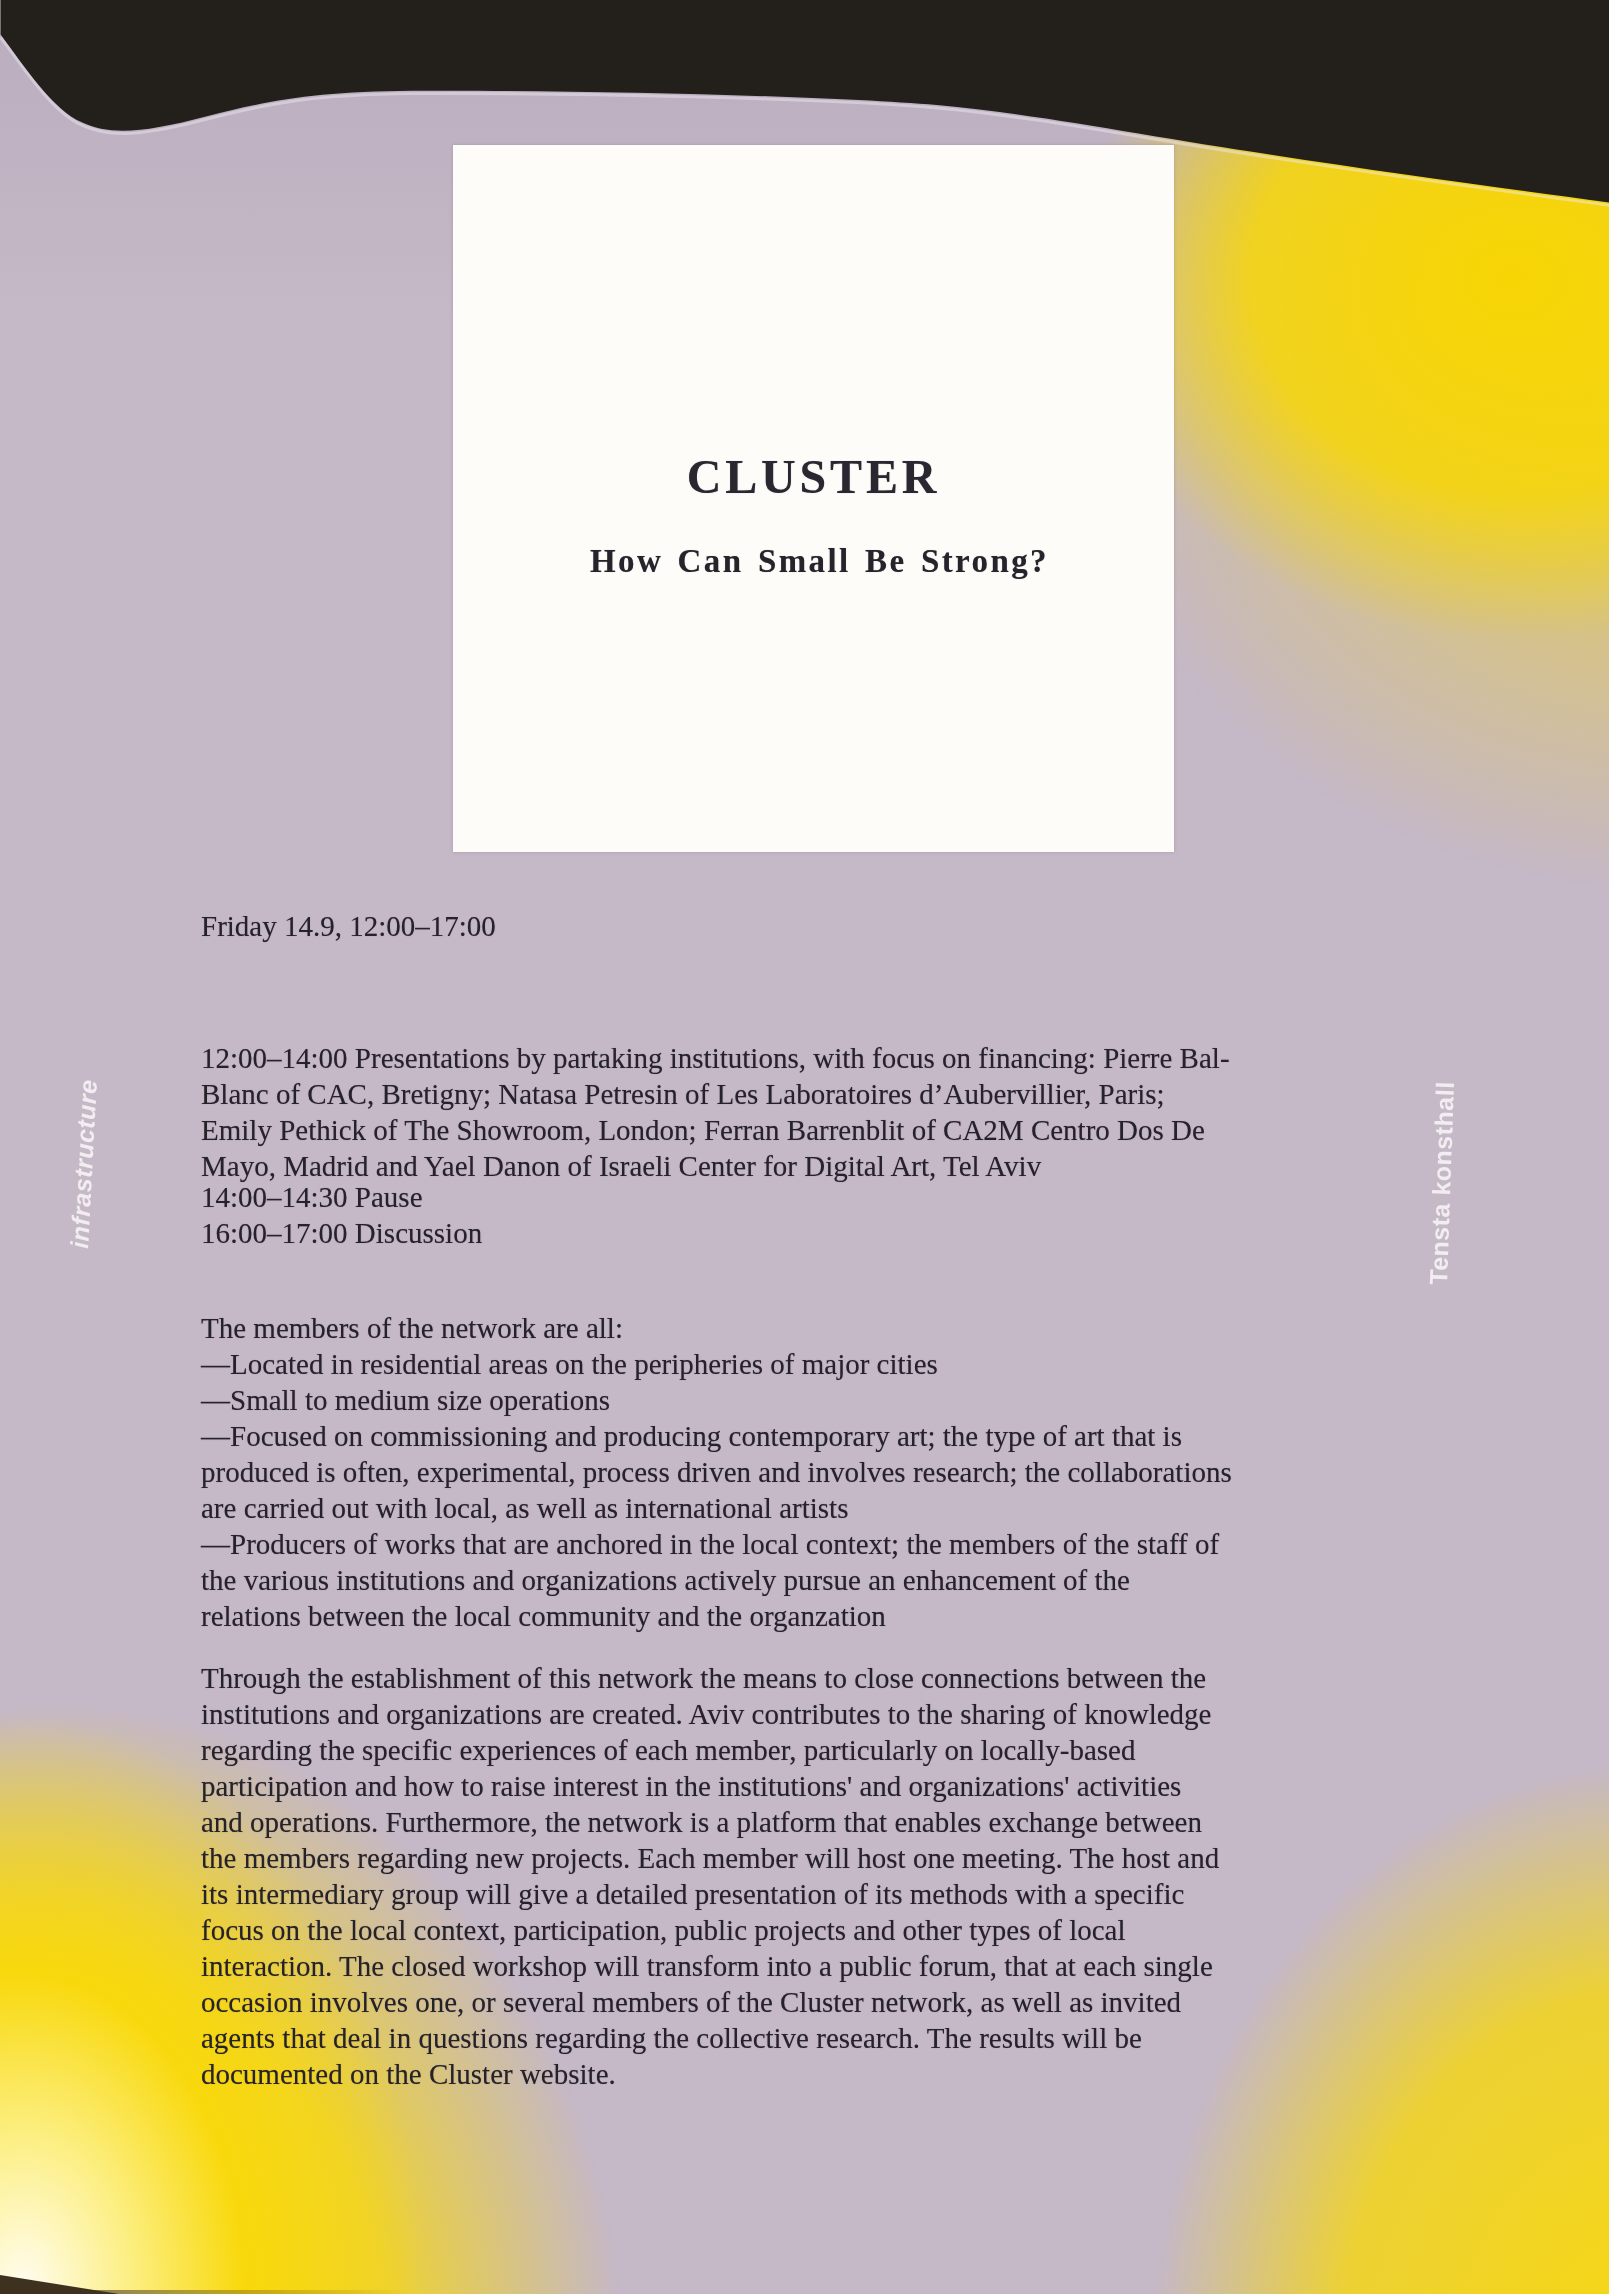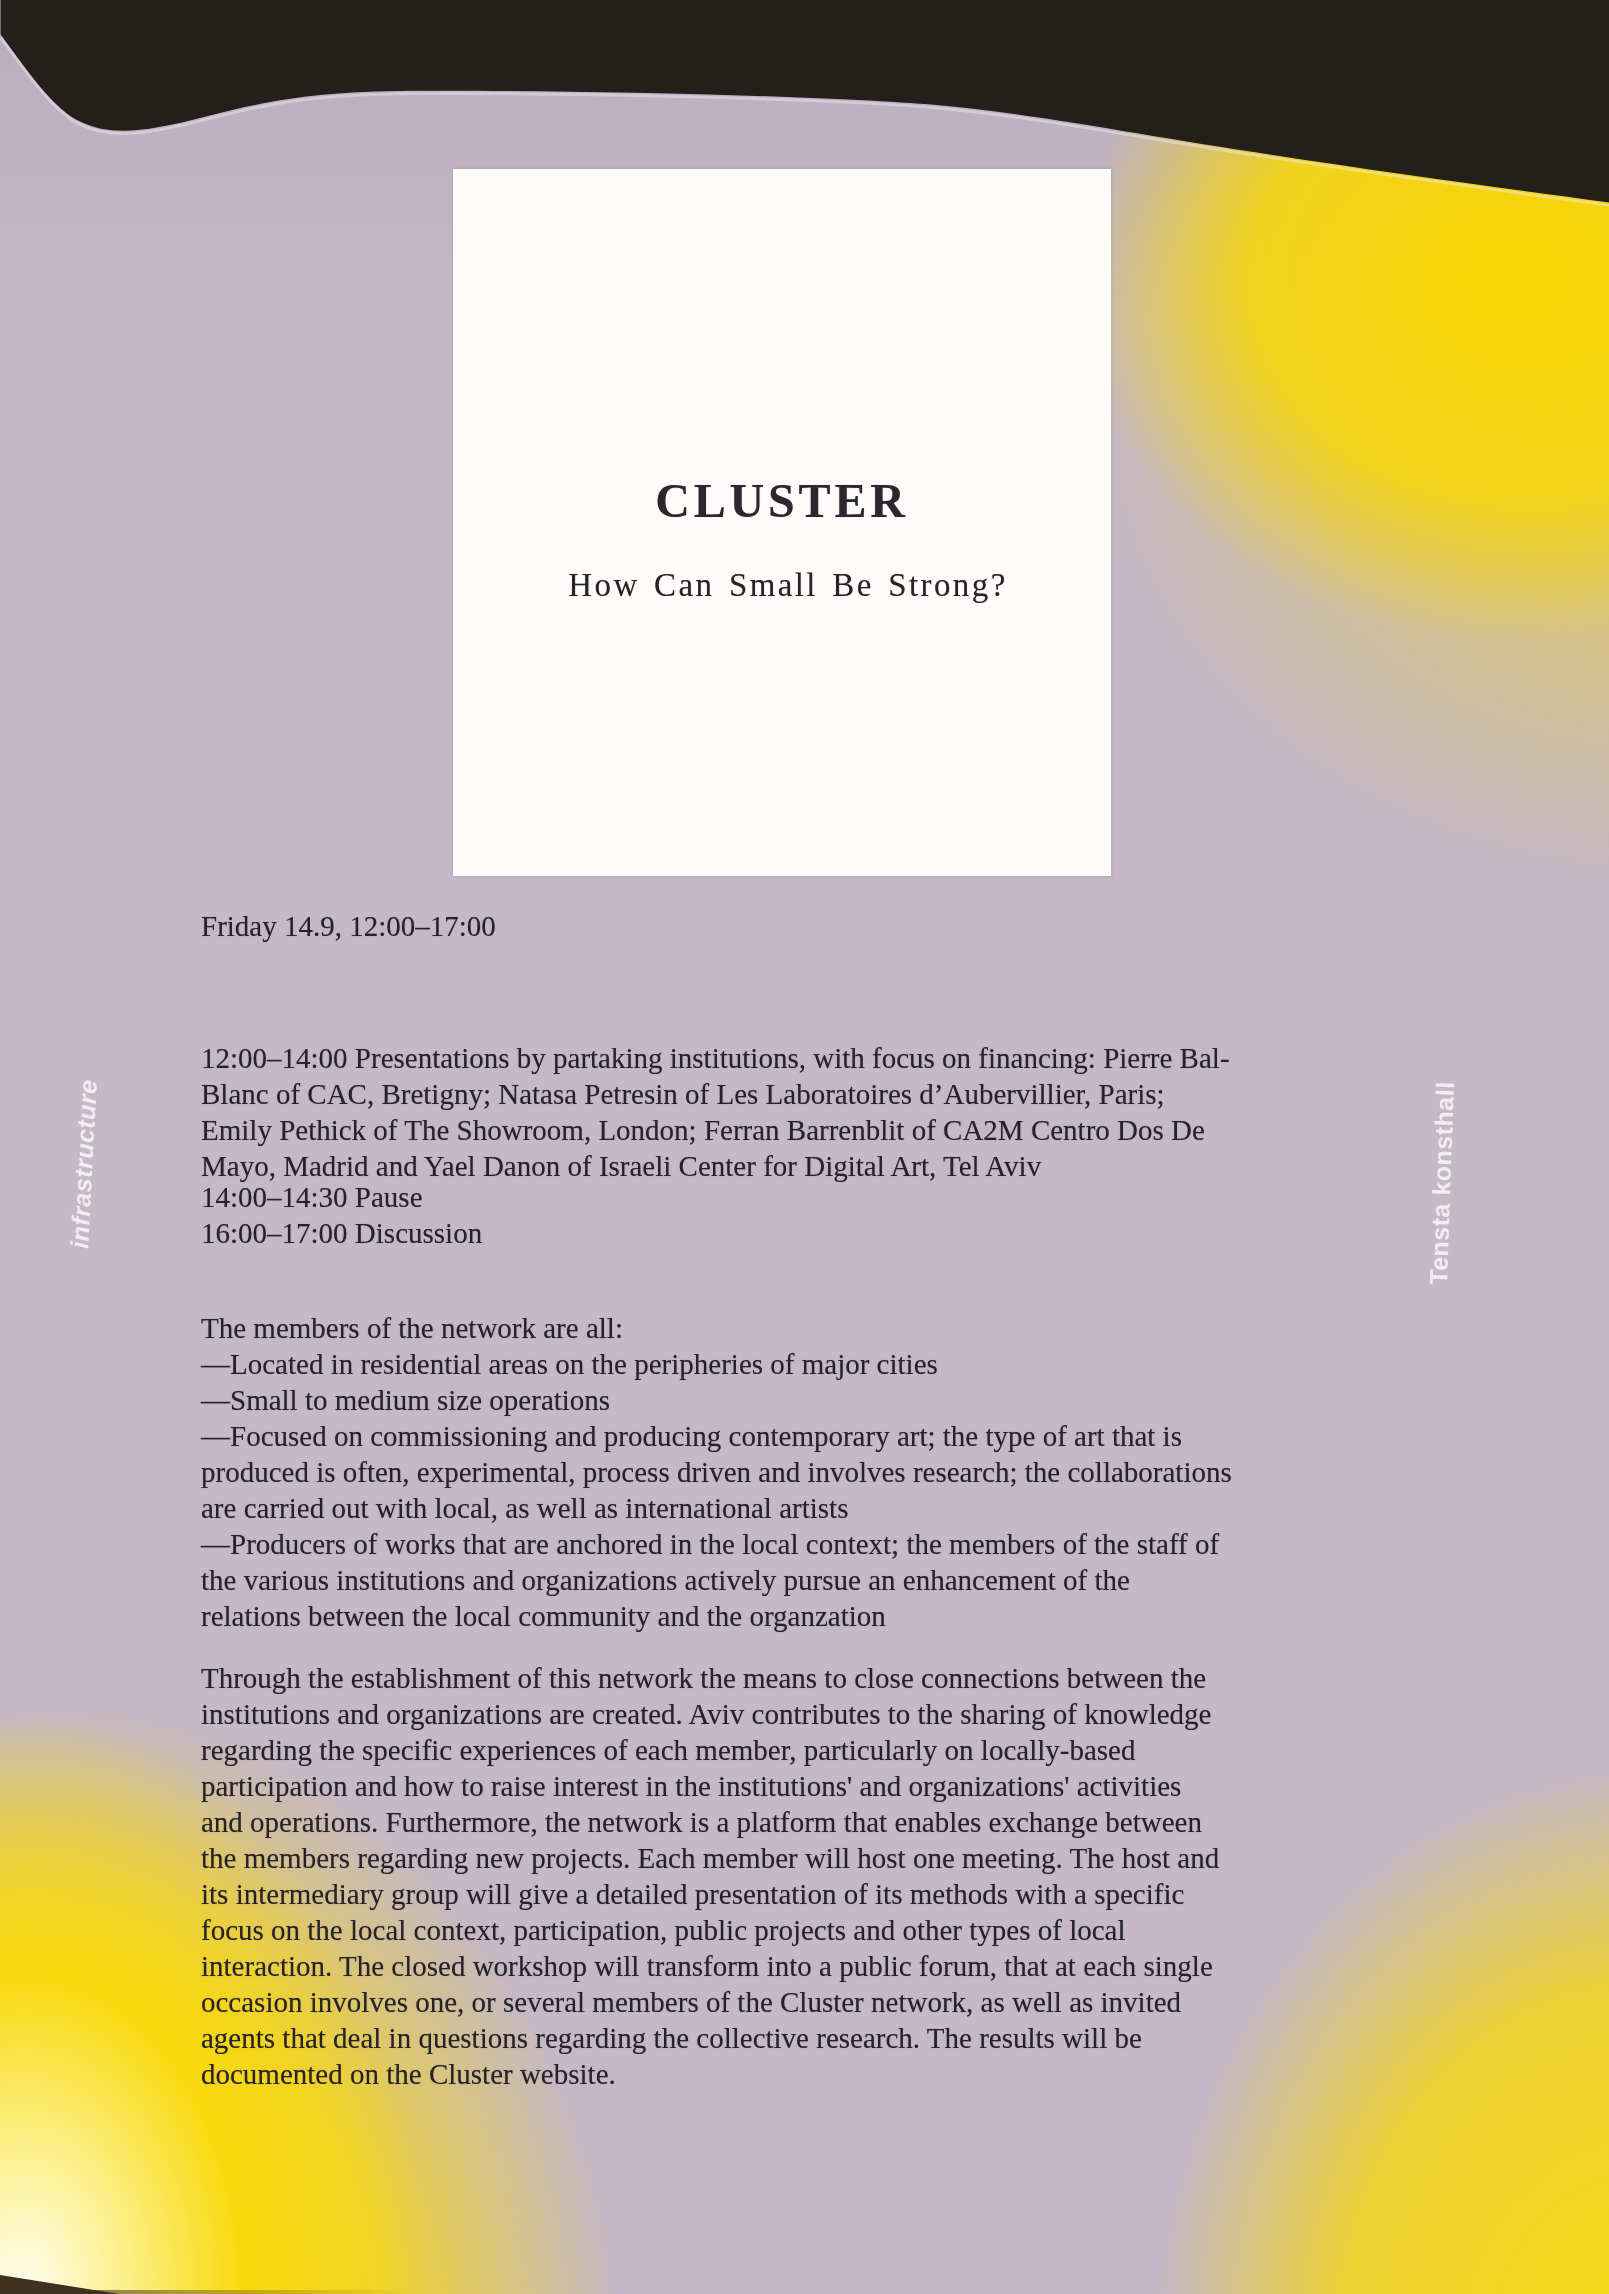--- a/index.html
+++ b/index.html
@@ -23,36 +23,35 @@
       radial-gradient(ellipse 631px 765px at 1644px 2361px, rgba(249,217,8,0.95) 0%, rgba(248,216,10,0.78) 48%, rgba(244,220,90,0) 78%),
       radial-gradient(ellipse 574px 478px at 1510px 277px, rgba(248,214,2,0.98) 0%, rgba(247,214,8,0.85) 45%, rgba(243,216,70,0) 76%),
       radial-gradient(ellipse 860px 688px at 1682px 411px, rgba(247,214,8,0.65) 0%, rgba(243,216,70,0) 70%),
       linear-gradient(180deg, rgba(172,160,178,0.45) 0%, rgba(172,160,178,0) 14%),
       var(--paper, #c5b8c7);
   }
   .band-svg { position: absolute; left: 0; top: 0; display: block; }
   .card {
     position: absolute;
     left: 453px; top: 145px;
-    width: 658px; height: 707px;
+    width: 721px; height: 707px;
     background: var(--card, #fdfcf9);
     box-shadow: 0 0 2.9px rgba(110,95,115,0.35);
-    margin-top: 24px;
   }
   .card h1 {
     position: absolute; top: 308px; left: 0; right: 0;
     margin: 0; text-align: center;
     font-size: 48px; line-height: 1; font-weight: bold;
     letter-spacing: 3.8px; color: #2a2730;
     text-shadow: 0 0 1px rgba(40,35,50,0.4);
   }
   .card h2 {
     position: absolute; top: 400px; left: 12px; right: 0;
     margin: 0; text-align: center;
-    font-size: 33px; line-height: 1; font-weight: normal;
+    font-size: 33px; line-height: 1; font-weight: bold;
     letter-spacing: 2.4px; word-spacing: 3.8px; color: #26232b;
     text-shadow: 0 0 1px rgba(40,35,50,0.35);
   }
   .bodytext .para {
     position: absolute; left: 201px; width: 1262px;
     font-size: 29px; line-height: 36px;
     color: var(--ink, #26222a);
     text-shadow: 0 0 1px rgba(45,38,50,0.38);
     white-space: nowrap;
   }

